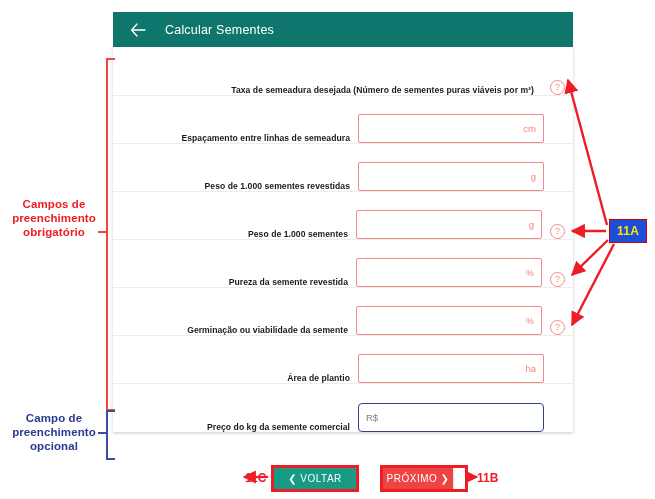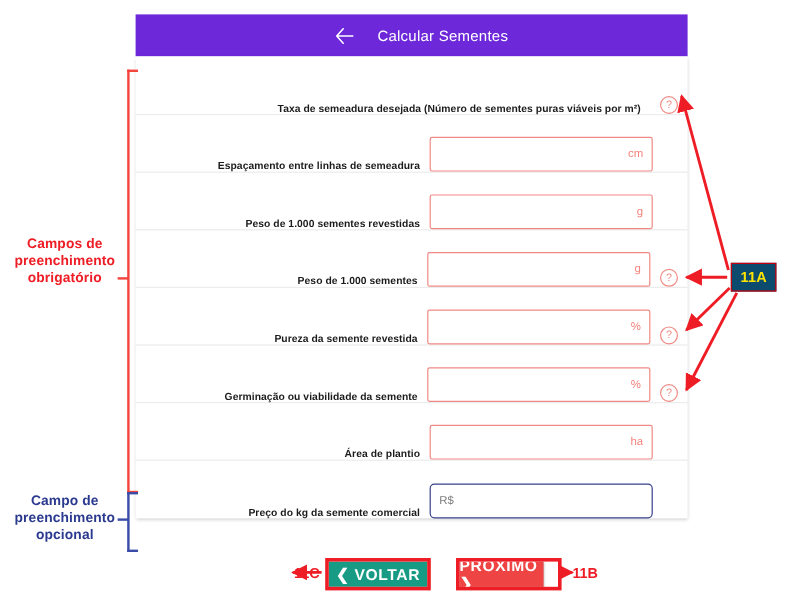--- a/index.html
+++ b/index.html
@@ -30,21 +30,21 @@
     font-size: 11.5px;
     line-height: 14px;
     text-align: center;
     letter-spacing: .1px;
   }
   .anno-red { color: #ee1c25; }
   .anno-blue { color: #2b3a8f; }
 
   .anno-badge {
     position: absolute;
-    background: #0c4a6e;
+    background: #1d4ed8;
     color: #ffe400;
     font-weight: bold;
     font-size: 12px;
     padding: 4px 7px 4px 7px;
     border: 1px solid #c7000d;
     letter-spacing: .3px;
   }
 
   .anno-label-plain {
     position: absolute;
@@ -74,26 +74,25 @@
   
   .app {
     position: absolute;
     left: 113px;
     top: 12px;
     width: 460px;
   }
 
   .appbar {
     height: 35px;
-    background: #6d28d9;
+    background: #0f766e;
     display: flex;
     align-items: center;
     padding-left: 16px;
     box-sizing: border-box;
-    justify-content: center;
   }
   .appbar .back {
     width: 18px; height: 18px;
     display: flex; align-items: center; justify-content: center;
     color: #ffffff;
     font-size: 16px;
     line-height: 16px;
     margin-right: 18px;
   }
   .appbar .title {
@@ -210,25 +209,26 @@
     width: 655px; height: 499px;
     pointer-events: none;
   }
   .btn {
     position: absolute;
     height: 21px;
     display: flex;
     align-items: center;
     justify-content: center;
     color: #ffffff;
-    font-size: 13px;
-    font-weight: bold;
+    font-size: 10px;
+    font-weight: normal;
     letter-spacing: .5px;
     box-sizing: border-box;
     pointer-events: auto;
+    text-align: right;
   }
   .btn-back {
     left: 274px; top: 468px;
     width: 82px;
     background: #189b85;
   }
   .btn-next {
     left: 383px; top: 468px;
     width: 70px;
     background: #ef4444;

